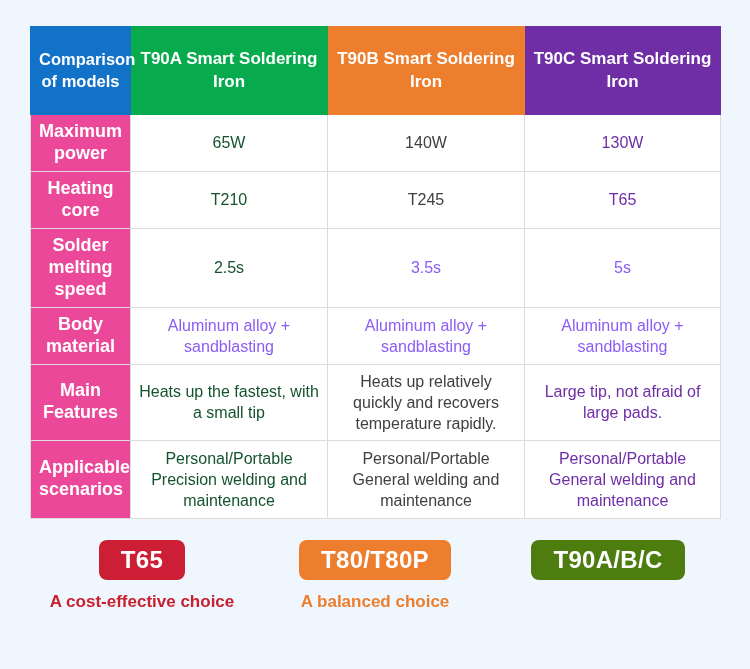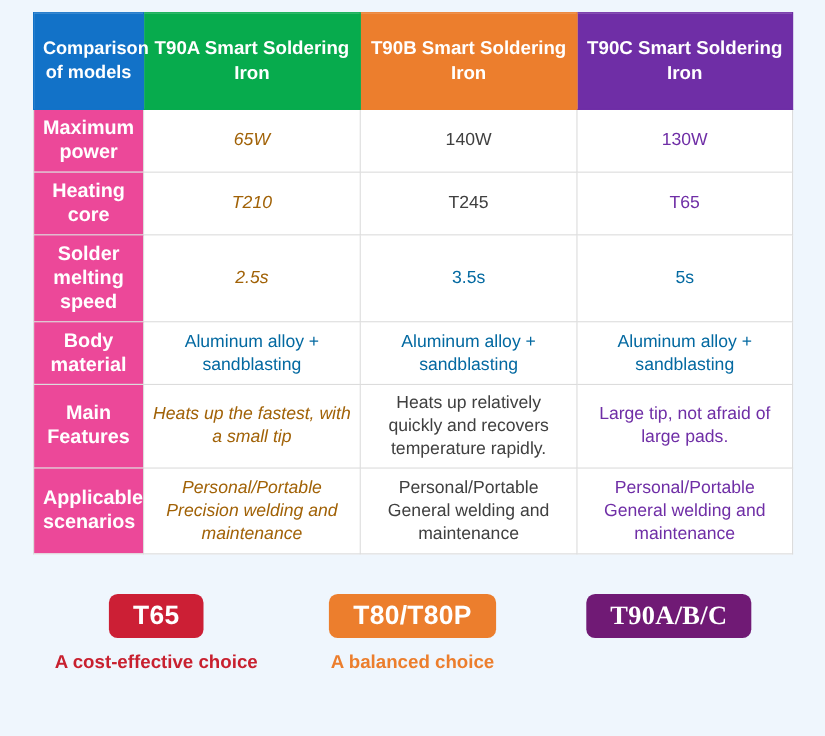--- a/index.html
+++ b/index.html
@@ -27,20 +27,21 @@
     left: 30px;
     top: 11px;
     width: 690px;
   }
 
   table.compare {
     width: 690px;
     border-collapse: collapse;
     table-layout: fixed;
     background: #ffffff;
+    margin-top: 15px;
   }
 
   table.compare col.c-label { width: 100px; }
   table.compare col.c-a     { width: 197px; }
   table.compare col.c-b     { width: 197px; }
   table.compare col.c-c     { width: 196px; }
 
   table.compare td {
     border: 1px solid #dcdcdc;
     text-align: center;
@@ -73,24 +74,24 @@
   td.head.green  { background: #07ab4d; border-color:#07ab4d; }
   td.head.orange { background: #ec7e2d; border-color:#ec7e2d; }
   td.head.purple { background: #6f2ea6; border-color:#6f2ea6; }
 
   
   td.val {
     font-size: 16px;
     line-height: 1.32;
     background: #ffffff;
   }
-  td.val.green  { color: #a16207; font-style: italic; }
+  td.val.green  { color: #14532d; }
   td.val.orange { color: #404040; }
   td.val.purple { color: #6f2ea6; }
-  td.val.red    { color: #0369a1; }
+  td.val.red    { color: #8b5cf6; }
 
   tr.r-power   td { height: 48px; }
   tr.r-core    td { height: 55px; }
   tr.r-speed   td { height: 74px; }
   tr.r-body    td { height: 52px; }
   tr.r-feat    td { height: 72px; }
   tr.r-scen    td { height: 78px; }
 
   
   .badges {
@@ -114,21 +115,21 @@
     color: #ffffff;
     font-size: 24px;
     font-weight: 700;
     letter-spacing: 0.3px;
     padding: 6px 22px;
     line-height: 1.18;
     white-space: nowrap;
   }
   .badge-pill.red    { background: #cc1f35; }
   .badge-pill.orange { background: #ec7e2d; }
-  .badge-pill.purple { background: #701a75; font-family: Liberation Serif, serif; }
+  .badge-pill.purple { background: #4d7c0f; }
 
   .badge-caption {
     margin-top: 12px;
     font-size: 17px;
     font-weight: 600;
     white-space: nowrap;
   }
   .badge-caption.red    { color: #c8202f; }
   .badge-caption.orange { color: #ec7e2d; }
   .badge-caption.purple { color: #7029a8; }

